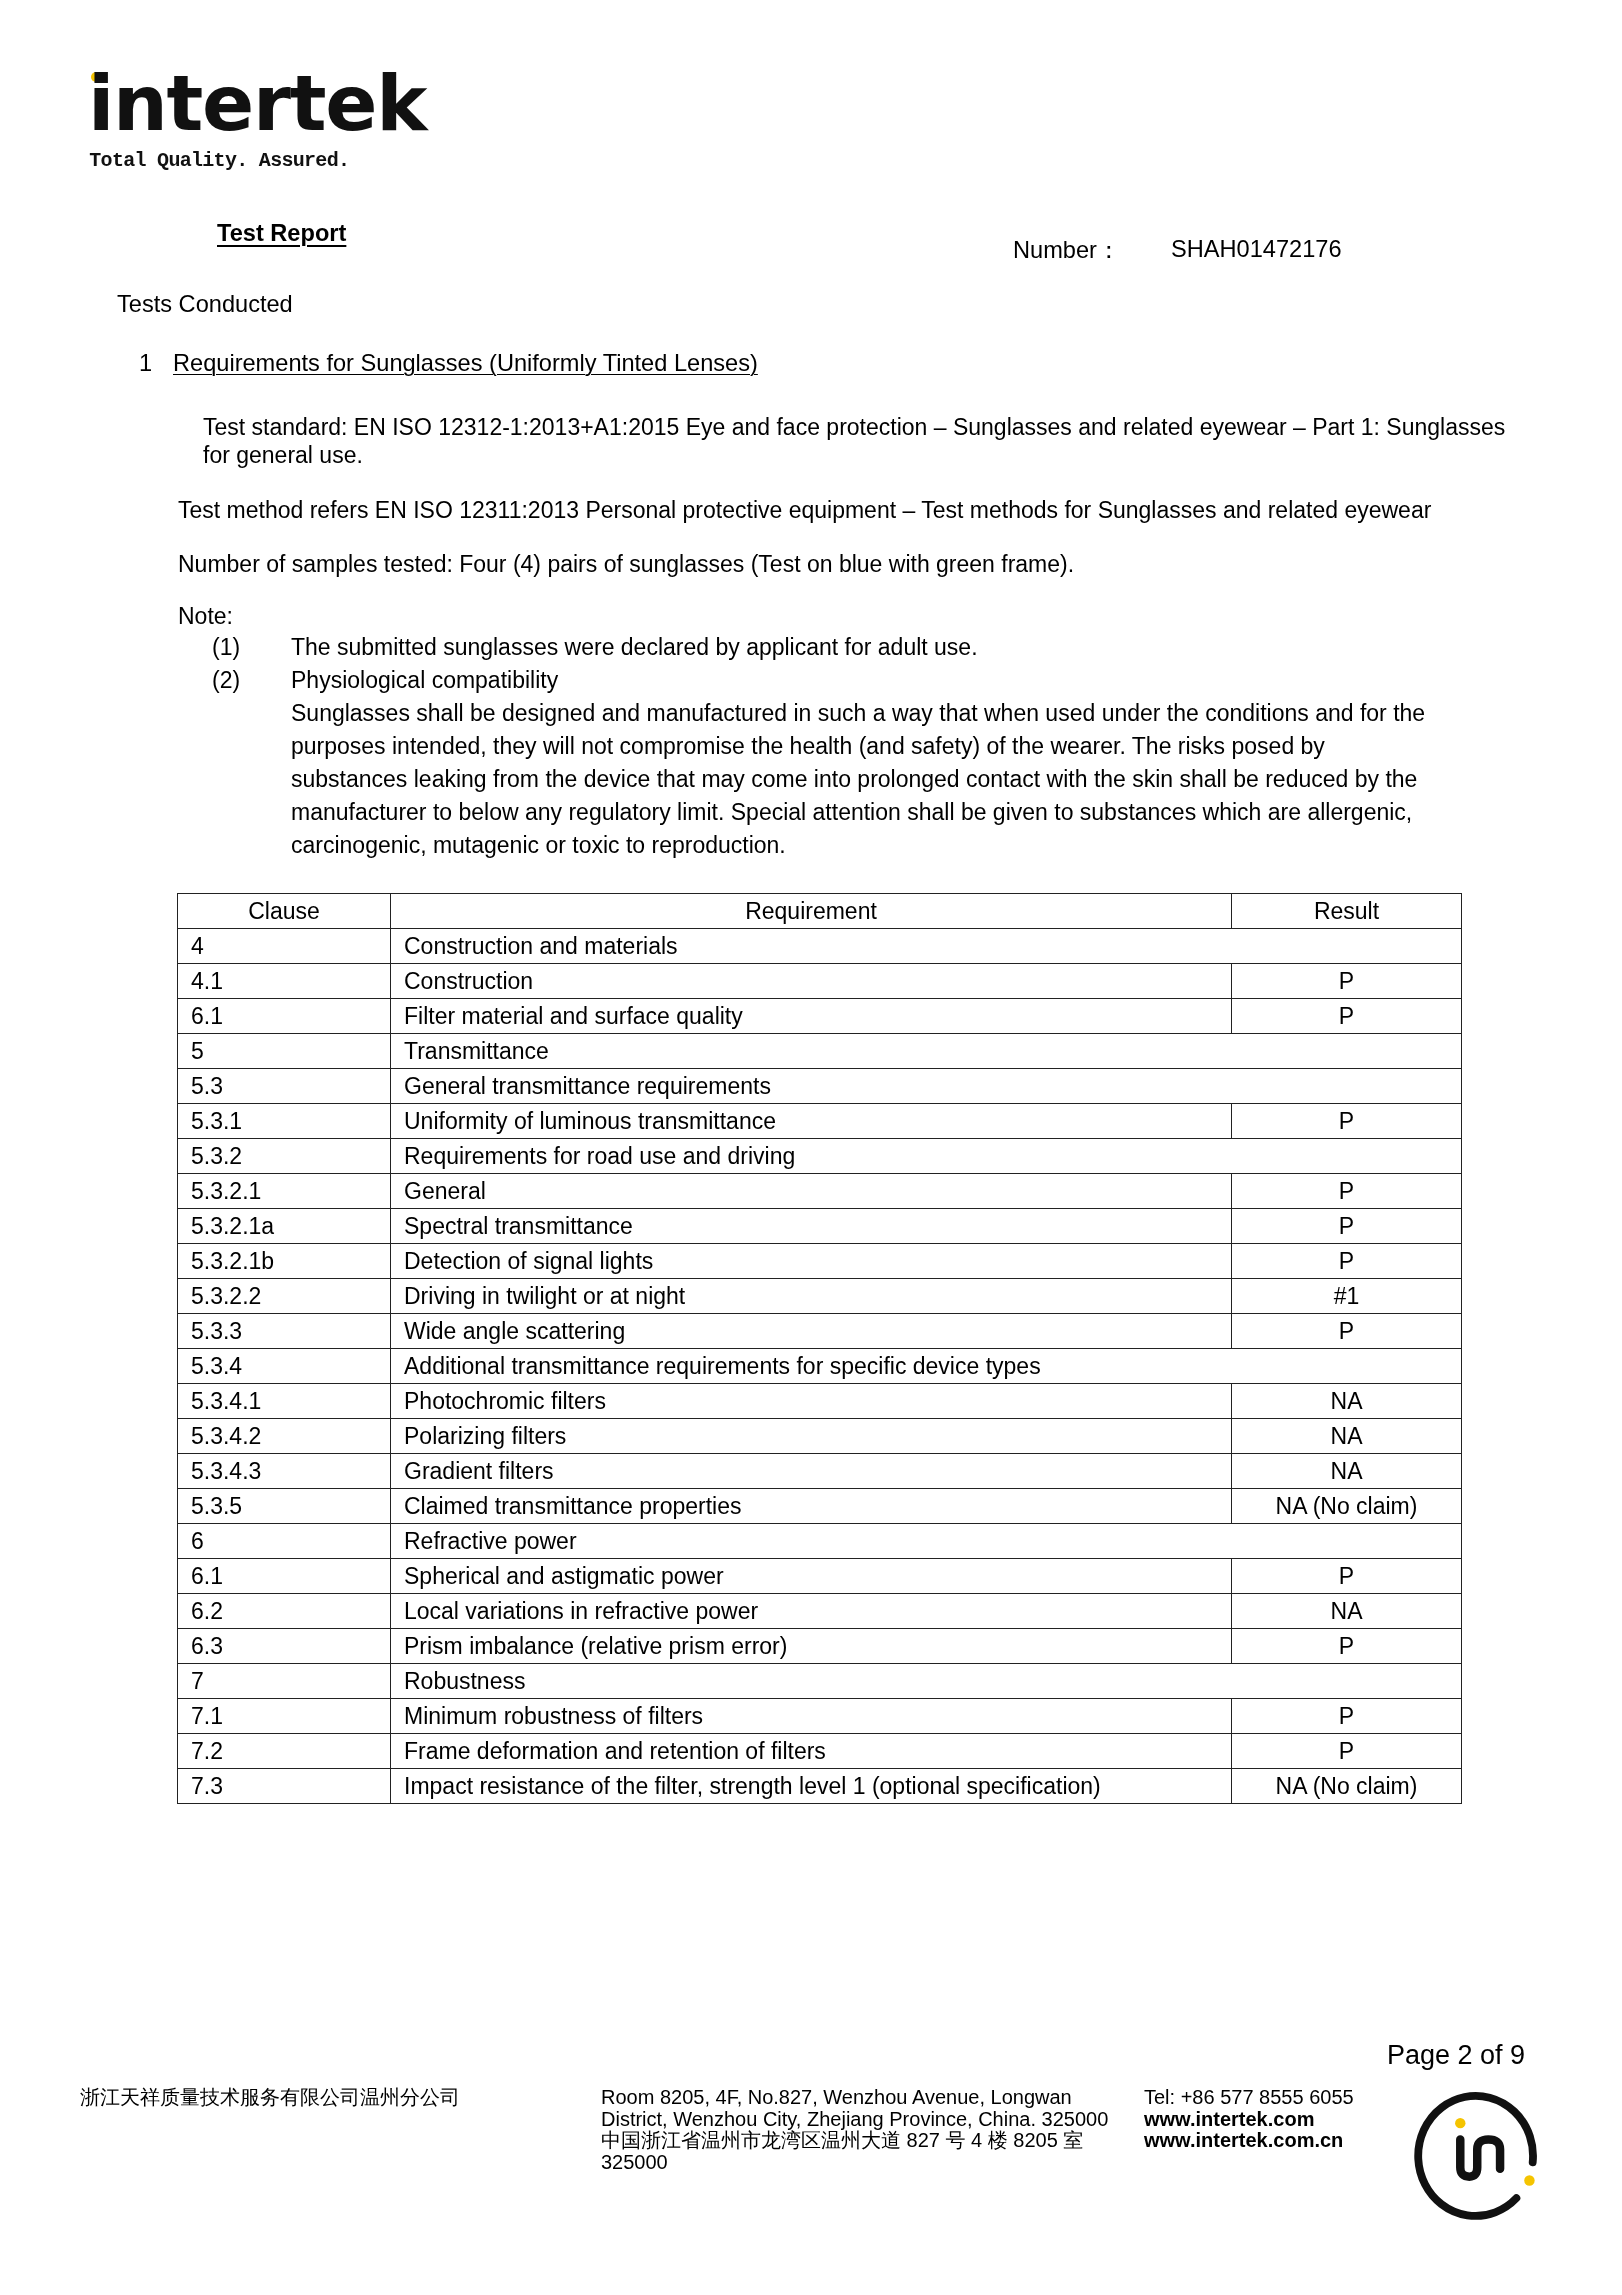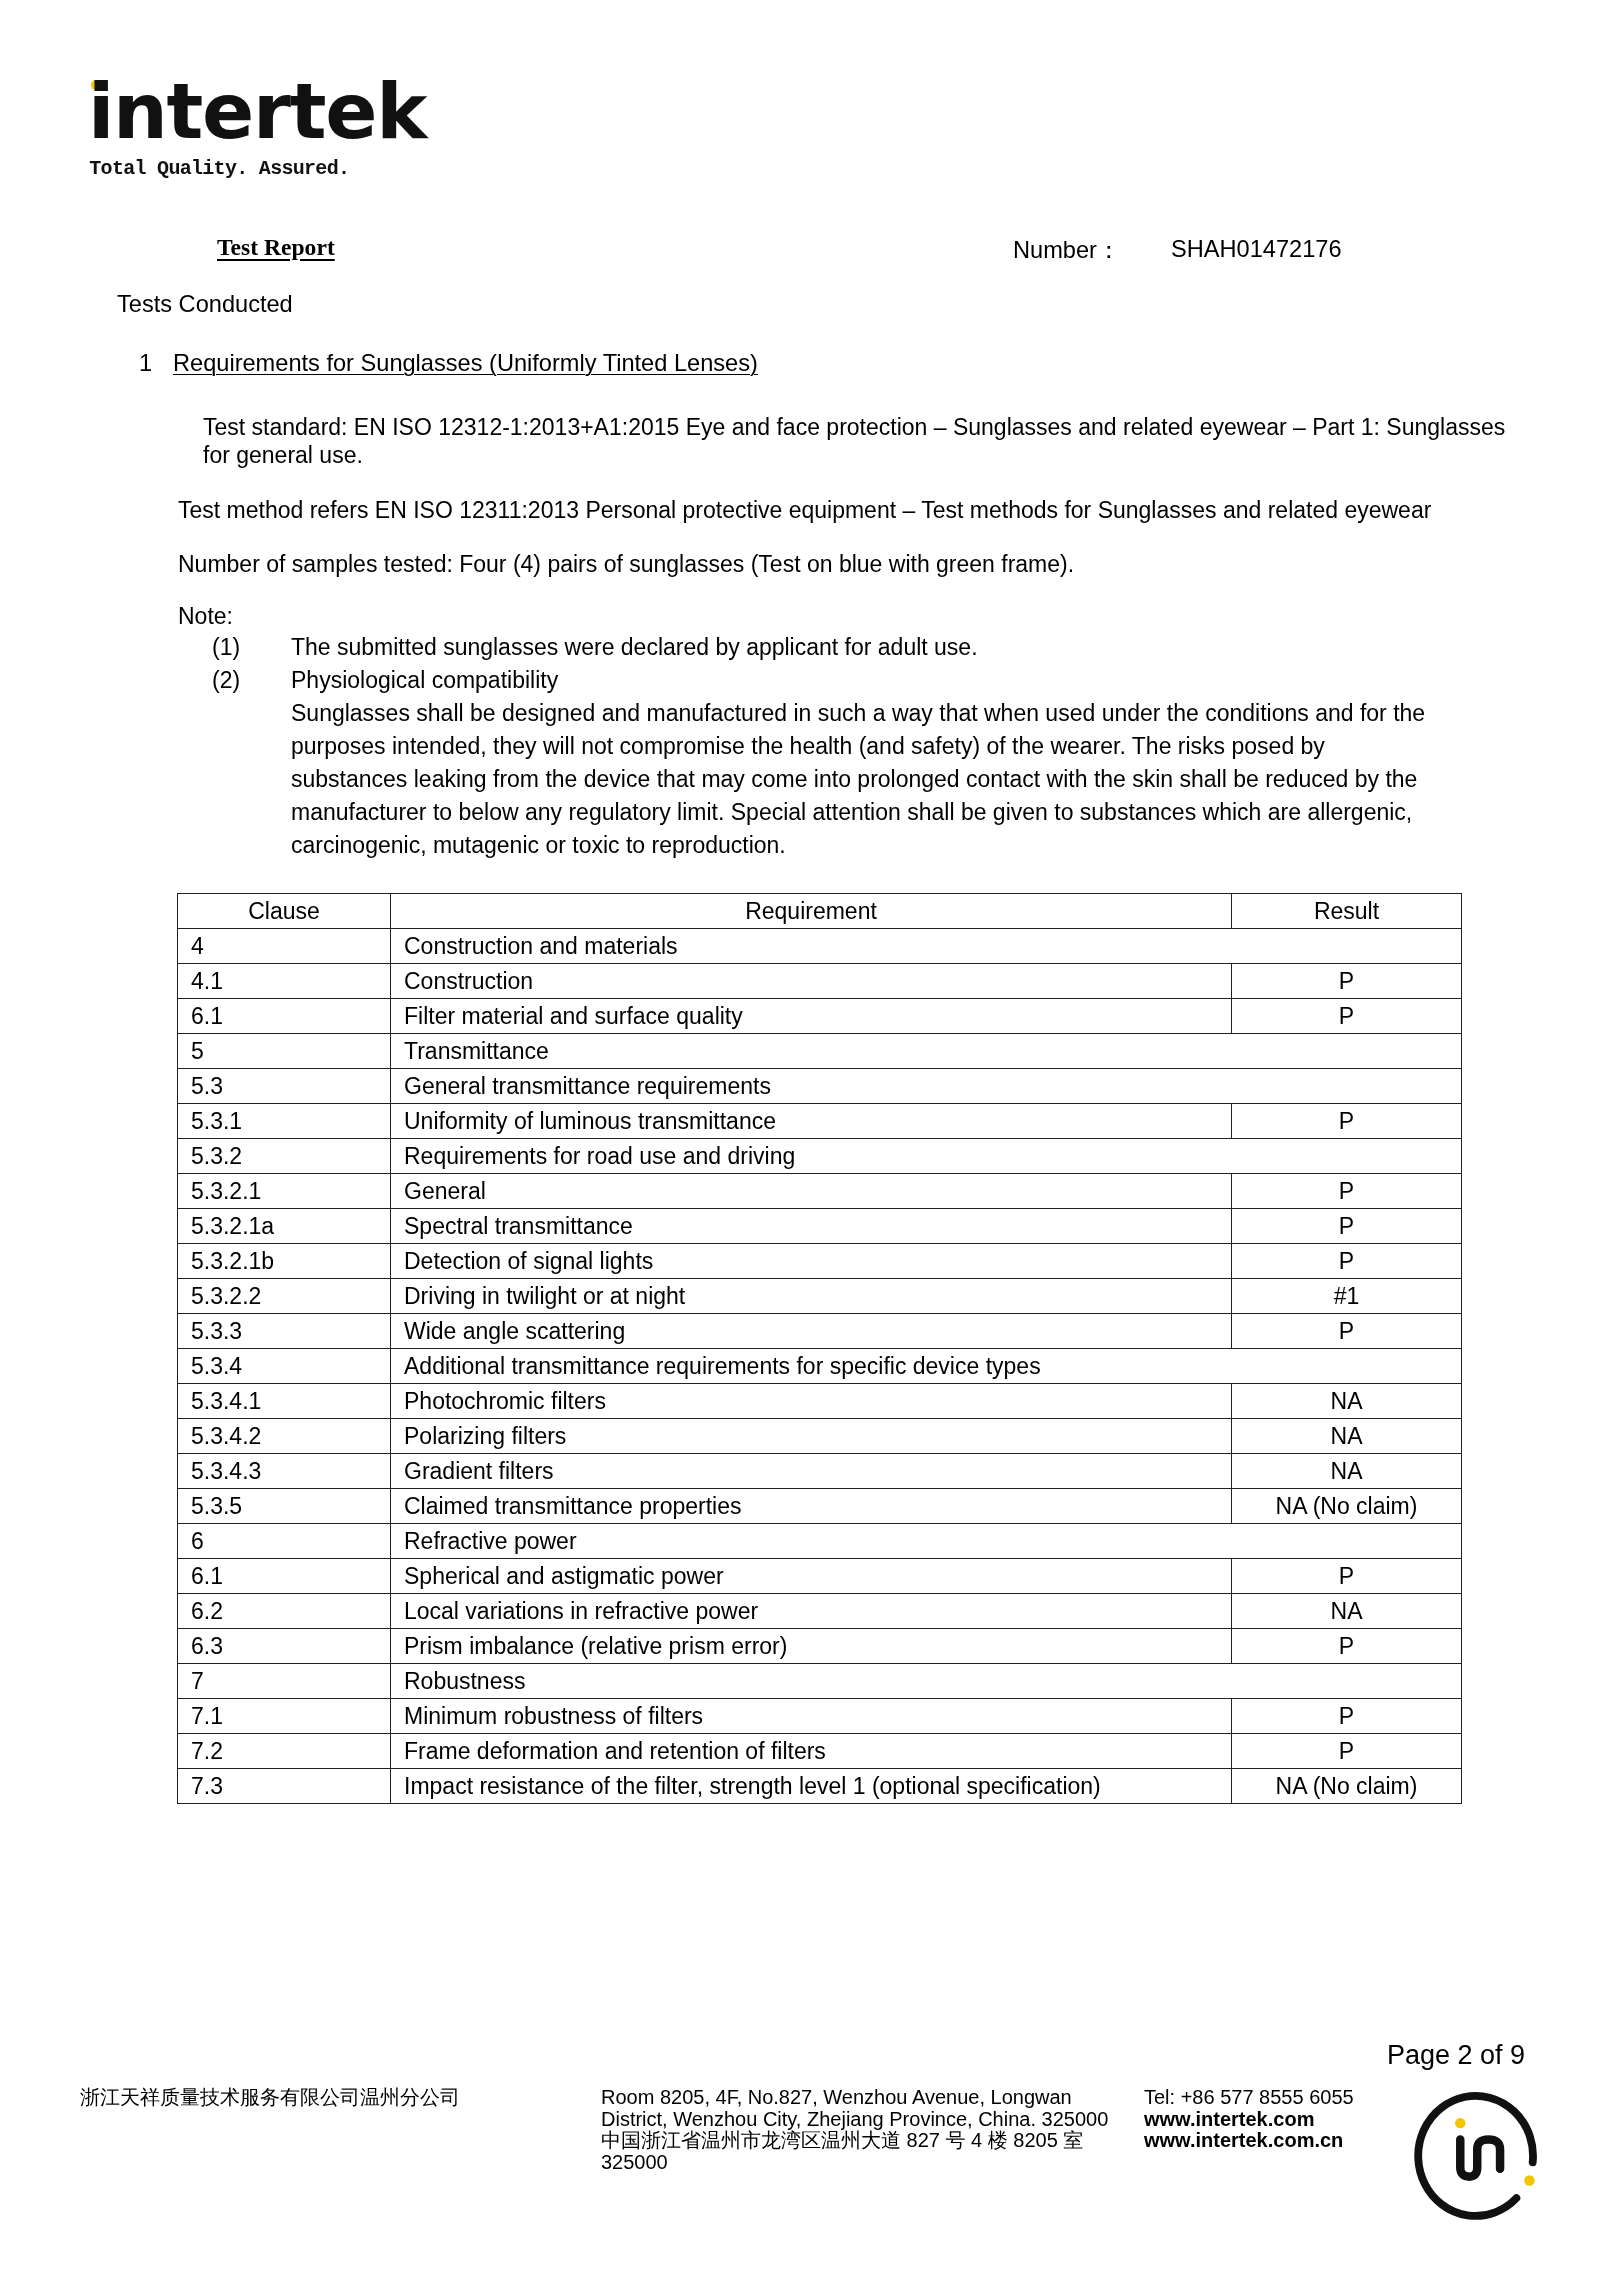--- a/index.html
+++ b/index.html
@@ -1,21 +1,21 @@
 <!DOCTYPE html>
 <html style="font-size:10.5px"><head>
 <meta charset="utf-8">
 <style>
   html, body { margin: 0; padding: 0; background: #ffffff; }
   body { width: 1623px; height: 2295px; position: relative; overflow: hidden;
          font-family: "Liberation Sans", sans-serif; color: #000; }
   .abs { position: absolute; }
 
   
-  .logo { left: 88px; top: 72px; width: 314px; height: 111px; text-align: center; }
+  .logo { left: 88px; top: 64px; width: 314px; height: 111px; text-align: center; }
   .logo-word { position: absolute; left: 0; top: 0; font-family: "DejaVu Sans", sans-serif;
                font-size: 77px; font-weight: bold; letter-spacing: -1.3px; line-height: 79px; color: #111; }
   .logo-dot { position: absolute; left: 2.6px; top: 7.9px; width: 10.5px; height: 10.5px; border-radius: 50%; background: #f5c400; }
   .logo-tag { position: absolute; left: 1.3px; top: 85px; font-family: Liberation Mono, monospace;
               font-size: 20px; font-weight: bold; letter-spacing: -0.7px; color: #111; }
 
   .t36 { font-size: 23.6px; line-height: 26px; }
   .title-u { text-decoration: underline; text-decoration-thickness: 2px; text-underline-offset: 3.9px; }
 
   .para { left: 178px; width: 1309px; font-size: 23px; line-height: 27.5px; }
@@ -45,21 +45,21 @@
 </style>
 </head>
 <body>
 
 <div class="abs logo">
   <div class="logo-dot"></div>
   <div class="logo-word">intertek</div>
   <div class="logo-tag">Total Quality. Assured.</div>
 </div>
 
-<div class="abs t36 title-u" style="left:217px; top:234px; font-weight:bold;font-family:Liberation Serif, serif;">Test Report</div>
+<div class="abs t36 title-u" style="left:217px; top:220px; font-weight:bold;">Test Report</div>
 <div class="abs t36" style="left:1013px; top:237px;">Number：</div>
 <div class="abs t36" style="left:1171px; top:236px;">SHAH01472176</div>
 
 <div class="abs t36" style="left:117px; top:291px;">Tests Conducted</div>
 <div class="abs t36" style="left:139px; top:350px;">1</div>
 <div class="abs t36 title-u" style="left:173px; top:350px; text-underline-offset:3.3px; text-decoration-thickness:1.3px;">Requirements for Sunglasses (Uniformly Tinted Lenses)</div>
 
 <div class="abs para" style="top:414px;margin-left:25px;">Test standard: EN ISO 12312-1:2013+A1:2015 Eye and face protection – Sunglasses and related eyewear – Part 1: Sunglasses for general use.</div>
 <div class="abs para" style="top:497px;">Test method refers EN ISO 12311:2013 Personal protective equipment – Test methods for Sunglasses and related eyewear</div>
 <div class="abs para" style="top:551px;">Number of samples tested: Four (4) pairs of sunglasses (Test on blue with green frame).</div>

